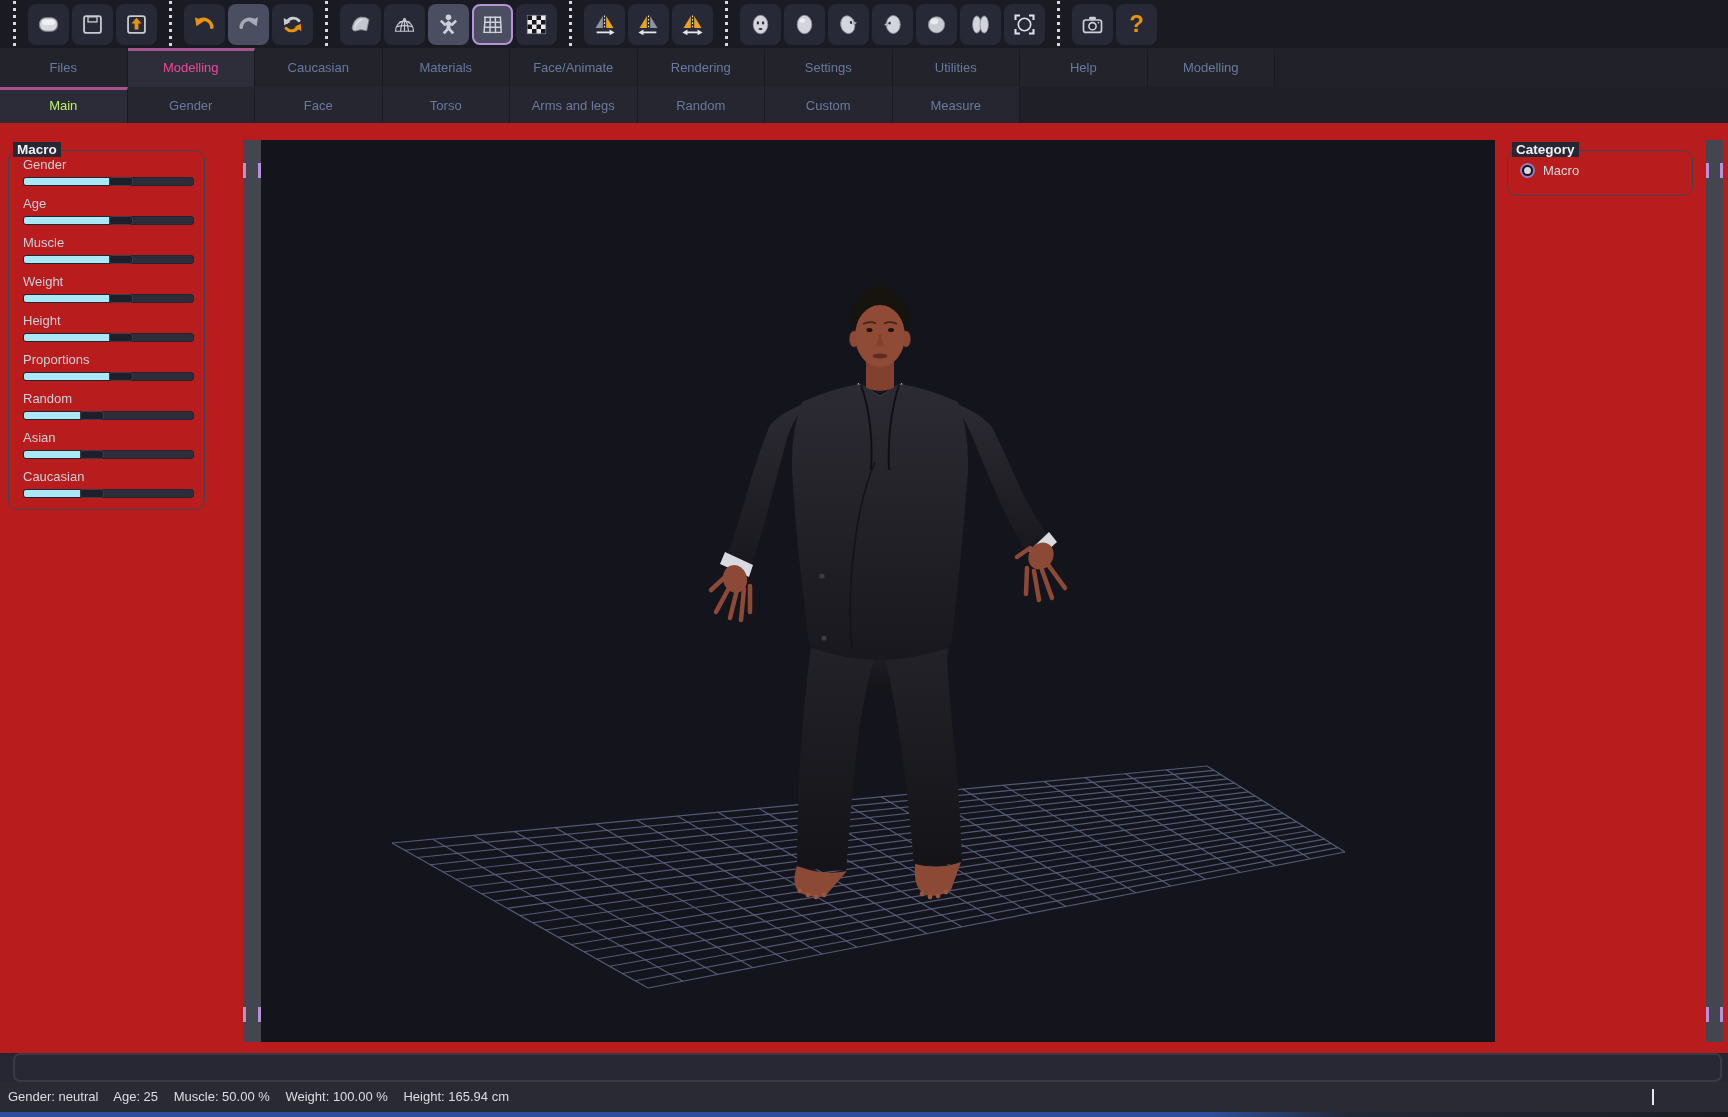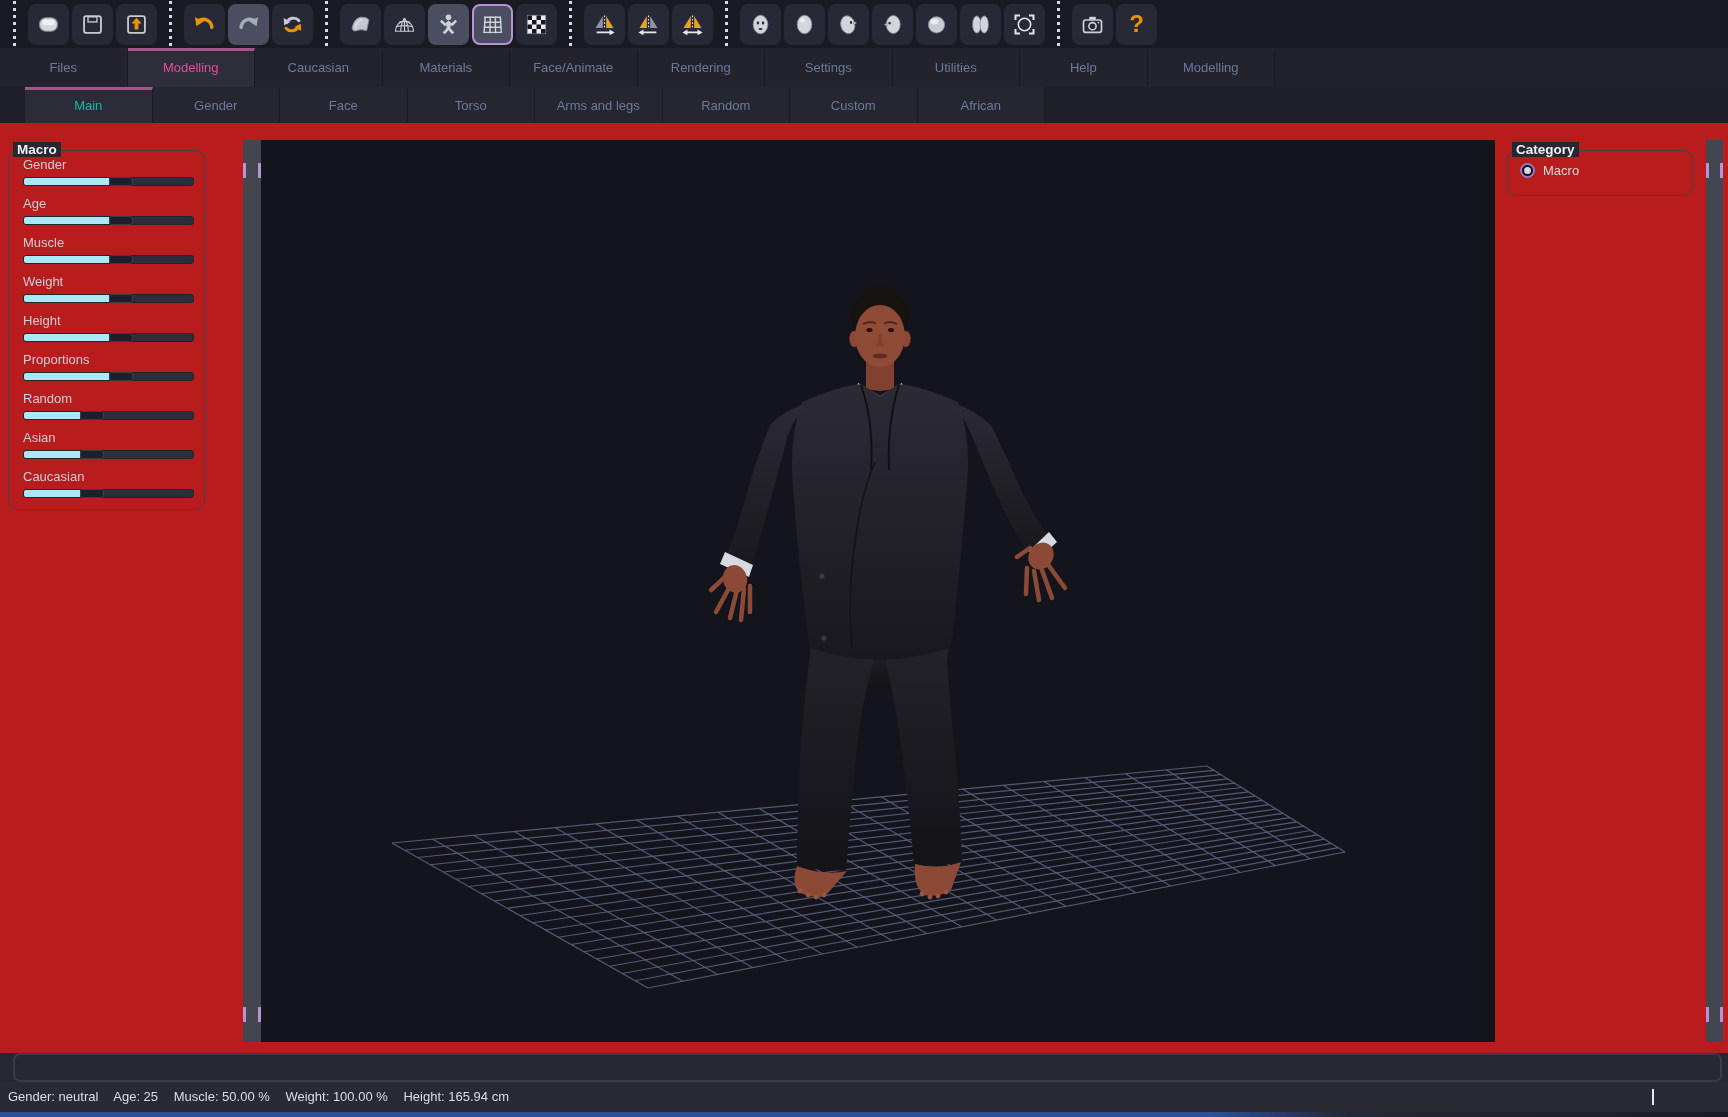--- a/index.html
+++ b/index.html
@@ -48,21 +48,21 @@
 
   #tabrow-sub {
     position:absolute; left:0; top:87px; width:1728px; height:36px;
     background:#1e1f27; display:flex;
   }
   #tabrow-sub .tab {
     flex:0 0 127.5px; height:36px; line-height:31px; text-align:center;
     background:#25262f; color:#6b79a0; border-top:3px solid transparent;
     border-right:1px solid #1a1b21; cursor:pointer;
   }
-  #tabrow-sub .tab.selected { background:#2b2c37; color:#14b8a6; border-top-color:#a8548c;margin-left:25px; }
+  #tabrow-sub .tab.selected { background:#2b2c37; color:#bef264; border-top-color:#a8548c; }
   #tabrow-sub .tab-filler { flex:1; background:#1e1f27; }
 
   
   #content { position:absolute; left:0; top:123px; width:1728px; height:930px; background:#b91c1c; }
 
   .groupbox {
     position:absolute; border:1px solid #41434f; border-radius:10px;
   }
   .groupbox .gb-title {
     position:absolute; top:-9px; left:4px; padding:0 4px;
@@ -383,21 +383,21 @@
 </div>
 
 <div id="tabrow-sub">
   <div class="tab selected">Main</div>
   <div class="tab">Gender</div>
   <div class="tab">Face</div>
   <div class="tab">Torso</div>
   <div class="tab">Arms and legs</div>
   <div class="tab">Random</div>
   <div class="tab">Custom</div>
-  <div class="tab">African</div>
+  <div class="tab">Measure</div>
   <div class="tab-filler"></div>
 </div>
 
 <div id="content">
 
   <div class="groupbox" id="macro-box">
     <span class="gb-title">Macro</span>
 
     <div class="slider-row" style="top:6px">
       <span class="slider-label">Gender</span>

